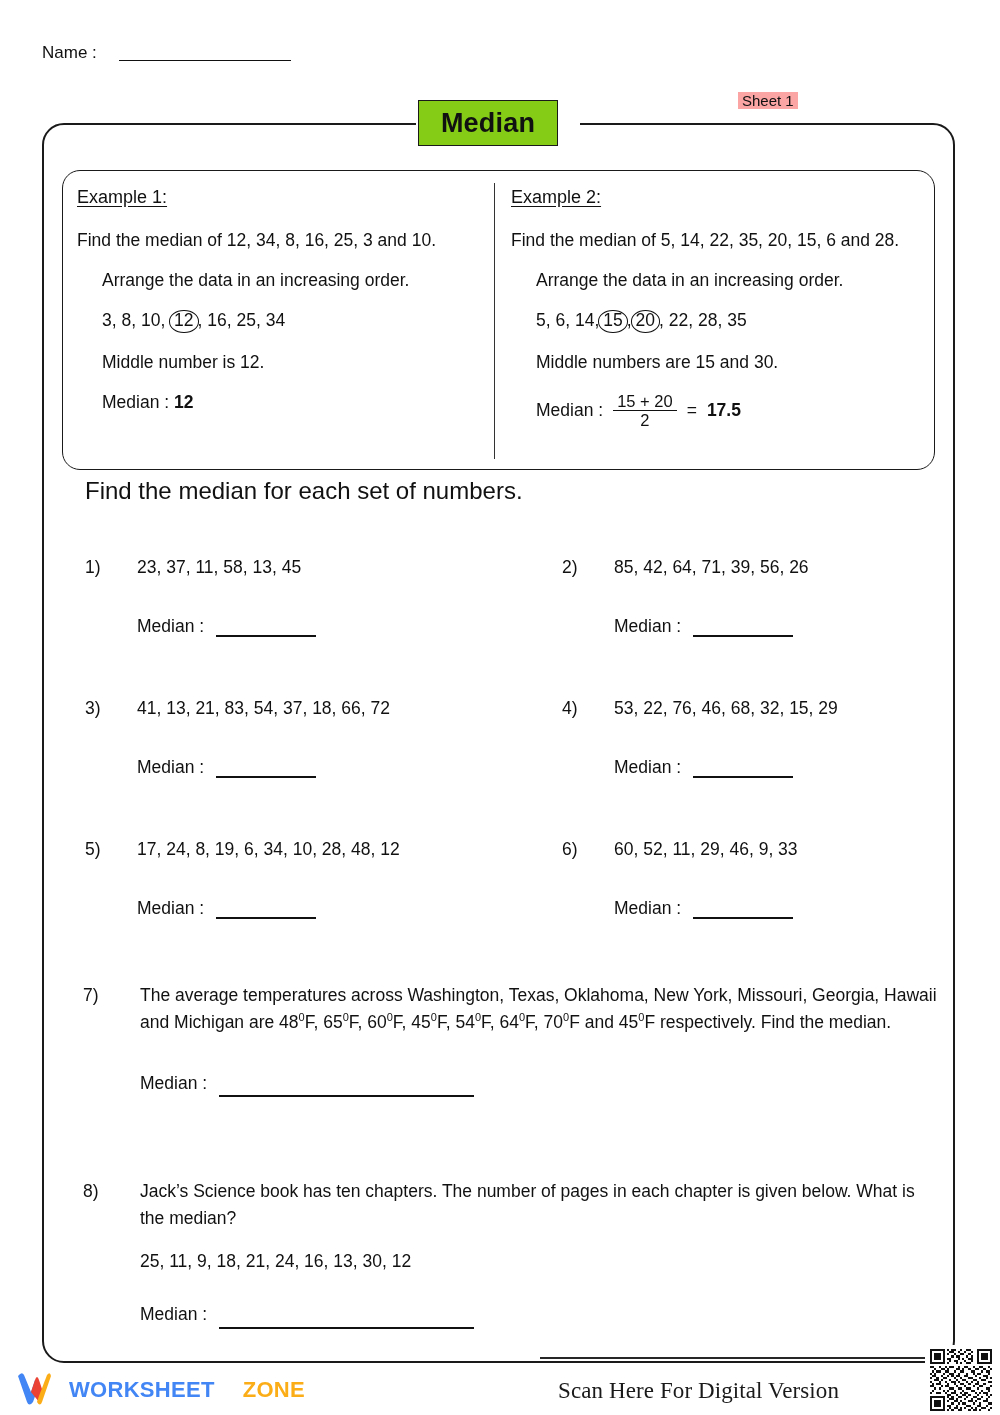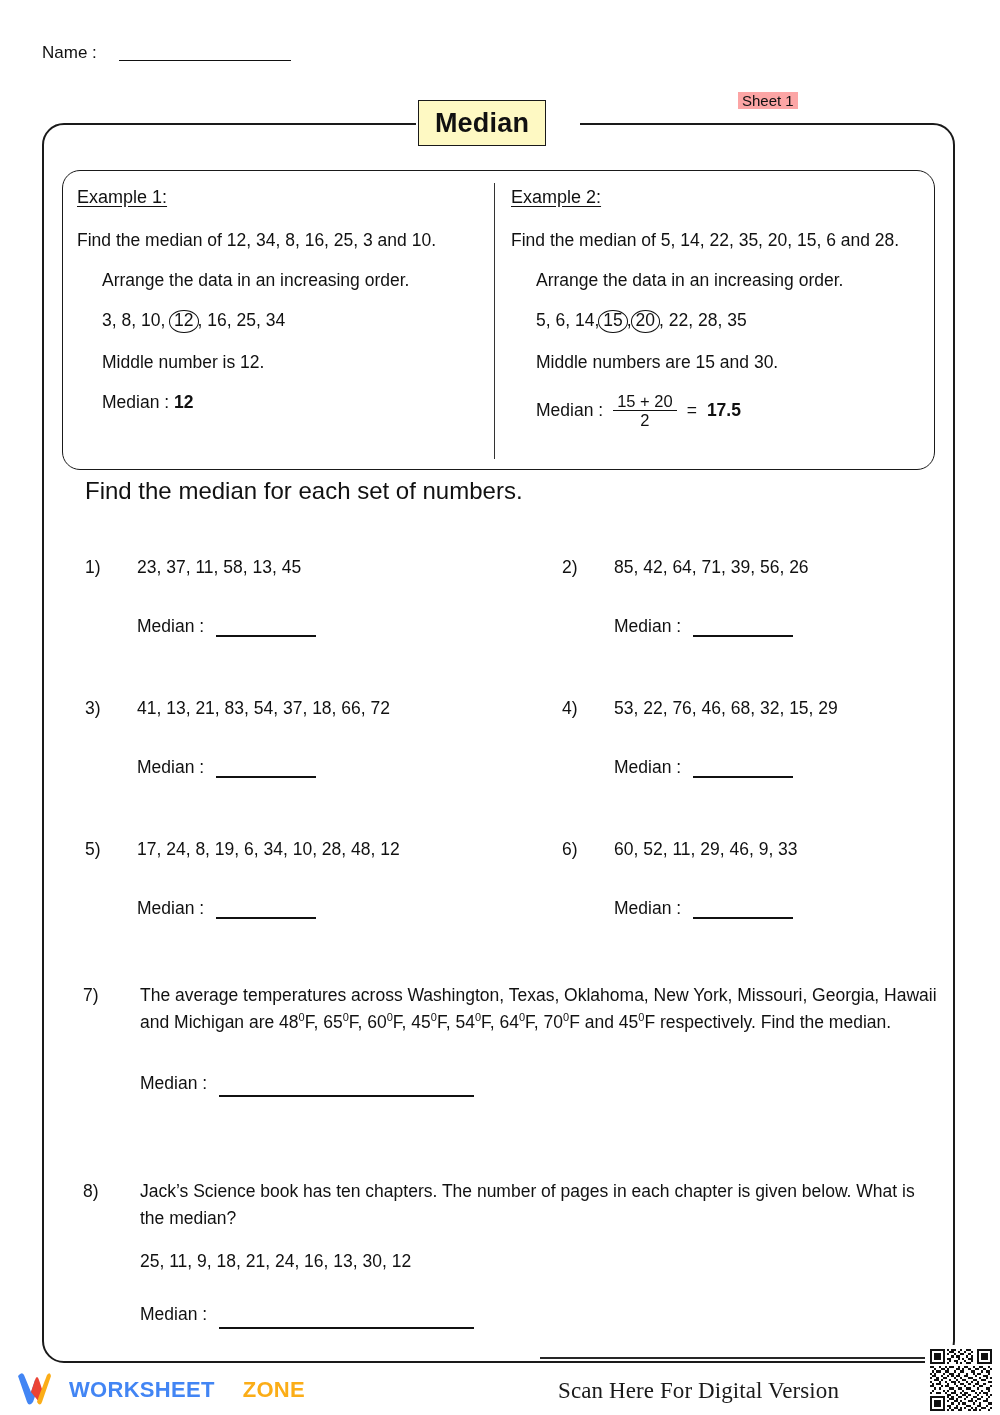--- a/index.html
+++ b/index.html
@@ -39,24 +39,24 @@
     height: 1240px;
     border: 2.2px solid #1a1a1a;
     border-radius: 22px;
   }
 
   
   .title-plate {
     position: absolute;
     left: 418px;
     top: 100px;
-    width: 128px;
+    width: 140px;
     height: 46px;
     border: 1.8px solid #1a1a1a;
-    background: #fef9c3;
+    background: #84cc16;
     display: flex;
     align-items: center;
     justify-content: center;
     z-index: 4;
   }
   .title-plate span {
     font-size: 27px;
     font-weight: bold;
     letter-spacing: .2px;
     color: #111;

